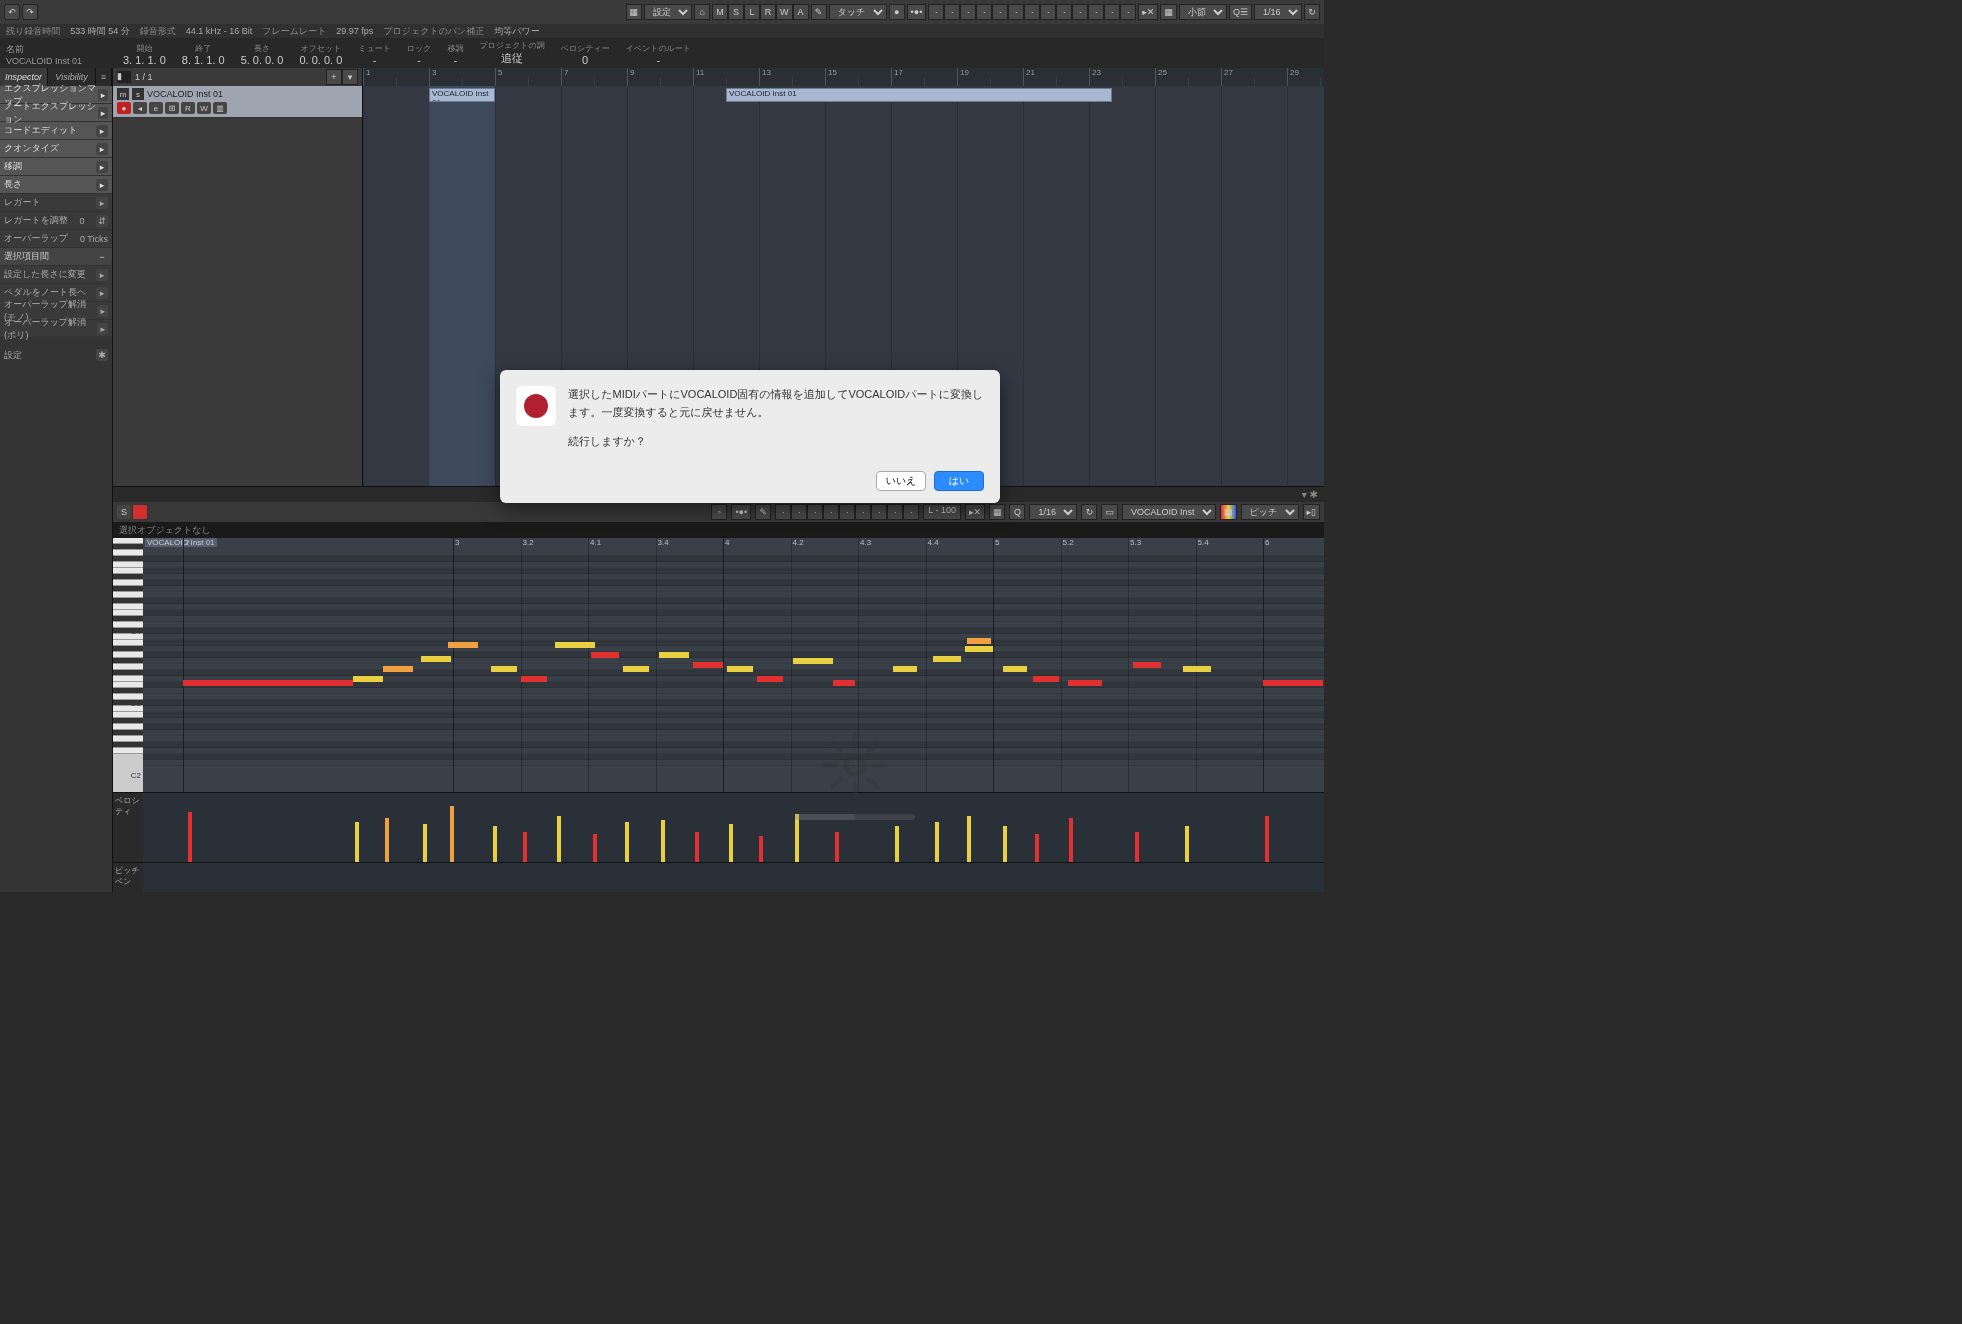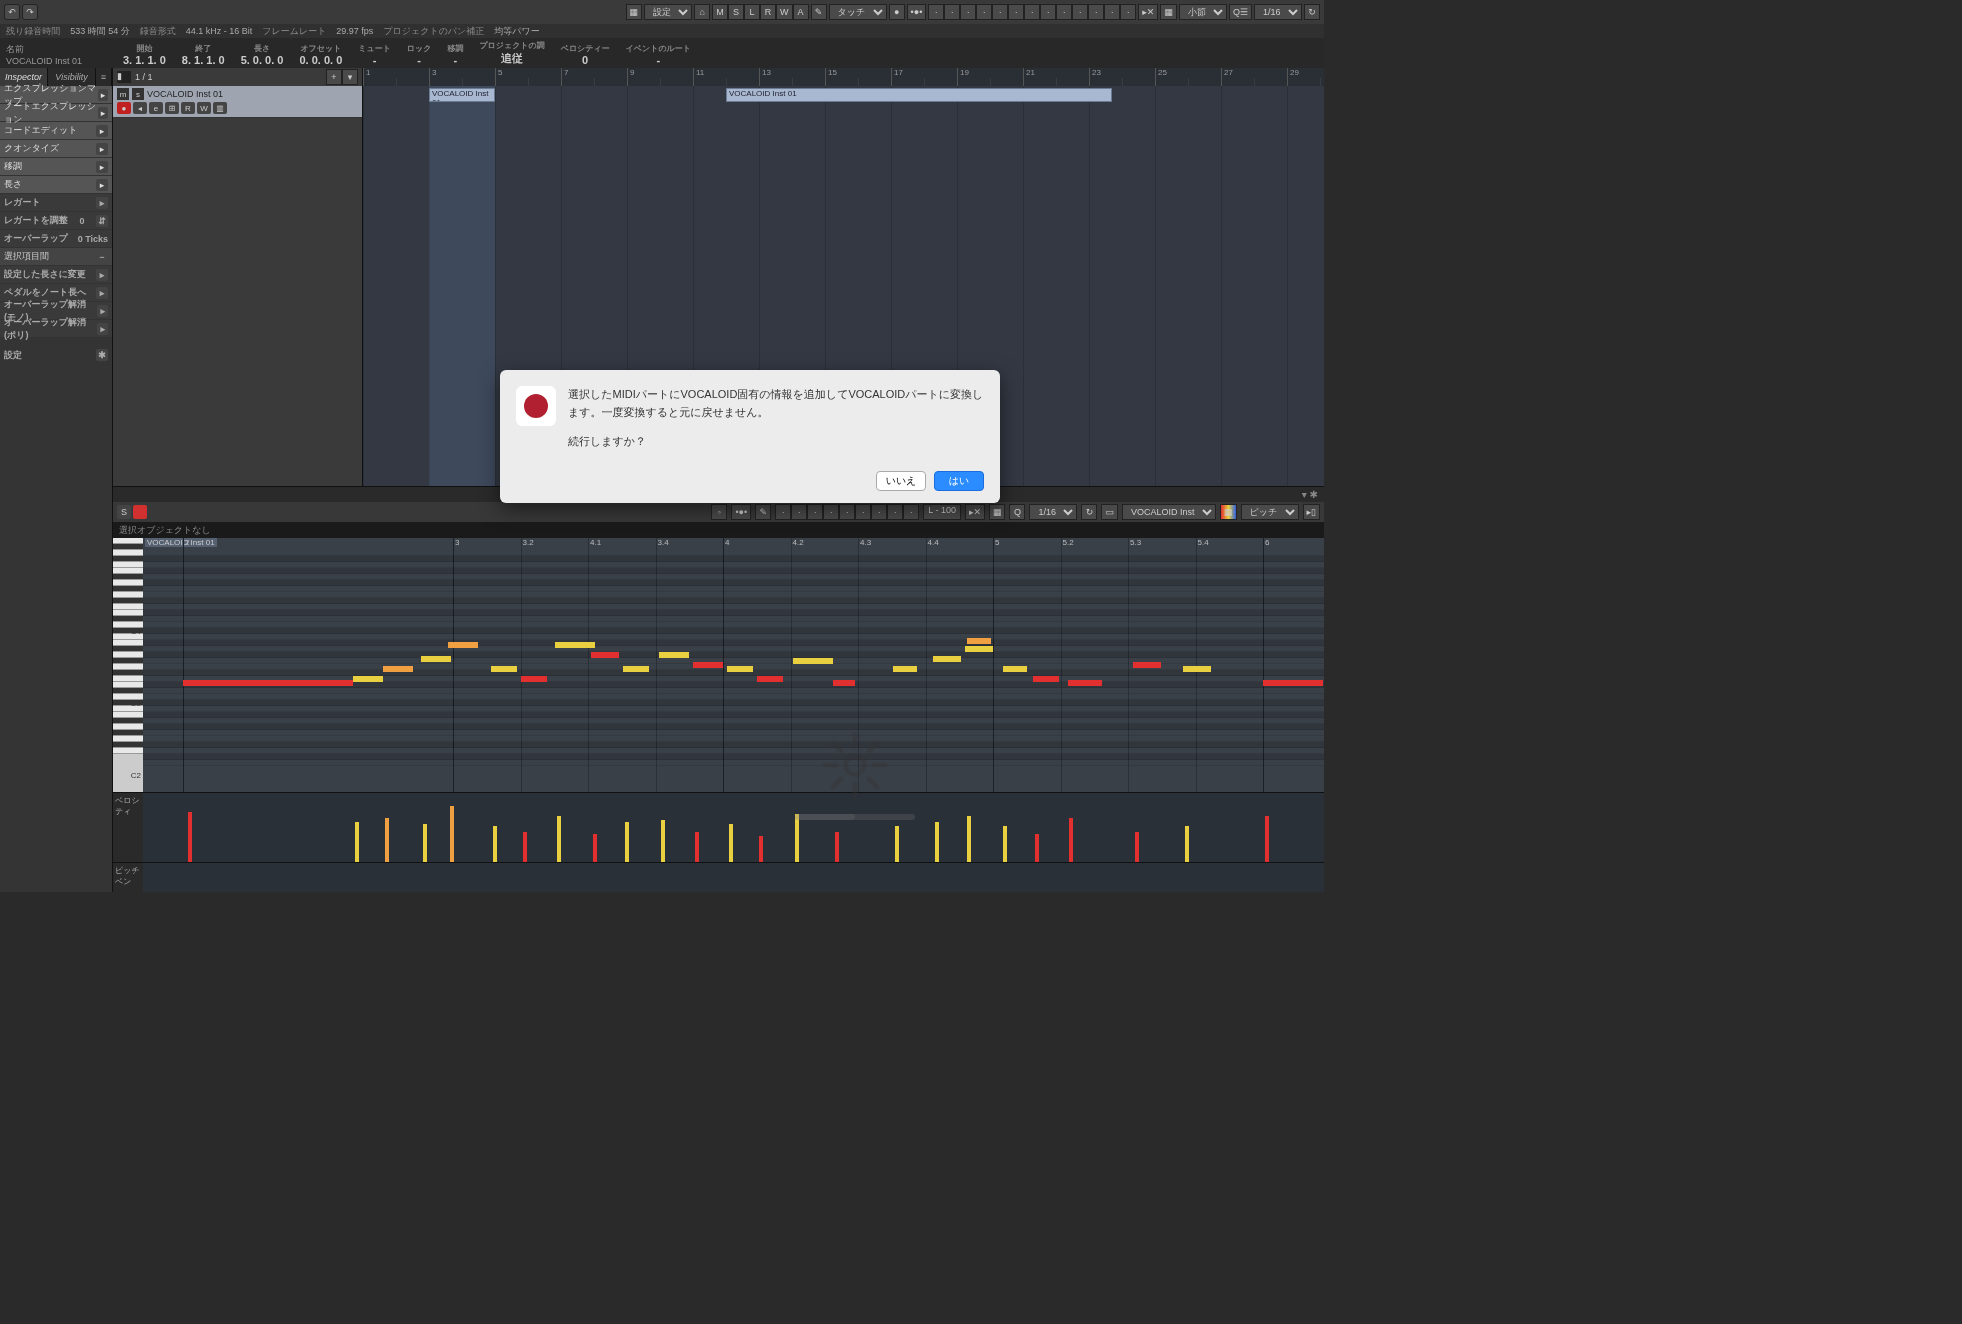--- a/index.html
+++ b/index.html
@@ -9,33 +9,33 @@
 .tb-btn { height:16px; min-width:16px; background:#4a4a4a; border:1px solid #222; display:inline-flex; align-items:center; justify-content:center; font-size:9px; color:#ccc; cursor:pointer; padding:0 3px; }
 .tb-sel { height:16px; background:#4a4a4a; border:1px solid #222; font-size:9px; color:#ccc; padding:0 4px; }
 .undo-redo { display:flex; gap:2px; }
 .undo-redo .tb-btn { border-radius:3px; }
 
 .info-bar { height:14px; background:#303030; display:flex; font-size:9px; color:#888; align-items:center; padding:0 6px; gap:10px; }
 .info-bar span { white-space:nowrap; }
 .info-bar .val { color:#aaa; }
 
 .counters { height:30px; background:#282828; display:flex; align-items:flex-end; padding-bottom:2px; font-size:9px; color:#999; }
-.counter-col { display:flex; flex-direction:column; align-items:center; padding:0 8px;font-weight:bold; }
+.counter-col { display:flex; flex-direction:column; align-items:center; padding:0 8px; }
 .counter-col .lbl { font-size:8px; color:#888; }
 .counter-col .val { font-size:11px; color:#ccc; }
 .name-col { width:115px; padding-left:6px; }
 
 .main { display:flex; height:calc(100% - 24px - 14px - 30px); }
 .sidebar { width:113px; background:#343434; border-right:1px solid #111; display:flex; flex-direction:column; }
 .side-tabs { display:flex; height:18px; background:#2a2a2a; font-size:9px; }
 .side-tab { flex:1; display:flex; align-items:center; justify-content:center; border-right:1px solid #111; color:#aaa; cursor:pointer;font-style:italic; }
 .side-tab.active { background:#3a3a3a; color:#ddd; }
 .side-item { height:18px; background:#555; border-bottom:1px solid #333; display:flex; align-items:center; padding:0 4px; font-size:9px; color:#ddd; cursor:pointer; }
 .side-item .icon { margin-left:auto; width:12px; height:12px; background:#444; border-radius:2px; display:flex; align-items:center; justify-content:center; }
-.side-item.dark { background:#3a3a3a; color:#aaa;font-weight:bold; }
+.side-item.dark { background:#3a3a3a; color:#aaa; }
 .side-item.heading { background:#444; color:#ccc;justify-content:flex-end; }
 
 .arrange { flex:1; display:flex; flex-direction:column; background:#333843; }
 .track-header-row { display:flex; height:18px; background:#2a2a2a; }
 .trk-inspector { width:250px; background:#3a3a3a; border-right:1px solid #111; display:flex; align-items:center; font-size:9px; padding:0 4px; color:#ccc; }
 .trk-inspector .slot { display:inline-block; width:14px; height:12px; background:#222; margin-right:4px; }
 .ruler { flex:1; background:#2a2e35; position:relative; overflow:hidden; height:18px; }
 .ruler-tick { position:absolute; top:0; font-size:8px; color:#999; border-left:1px solid #555; height:100%; padding-left:2px; }
 .tracks-body { display:flex; flex:1; min-height:0; }
 .track-list { width:250px; background:#3a3a3a; border-right:1px solid #111; }

